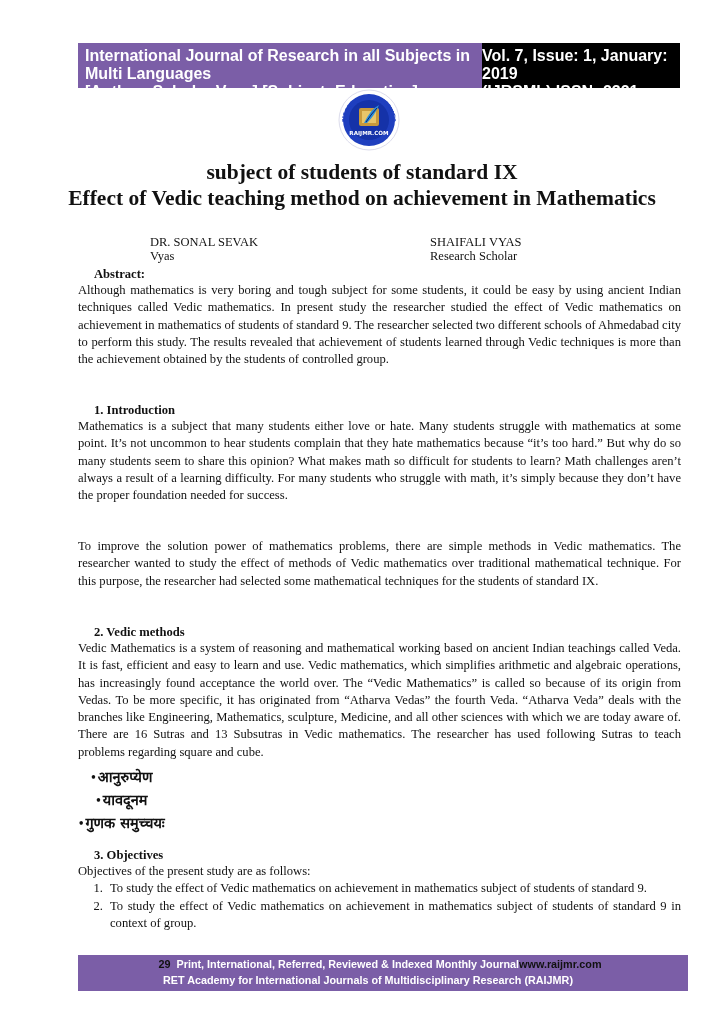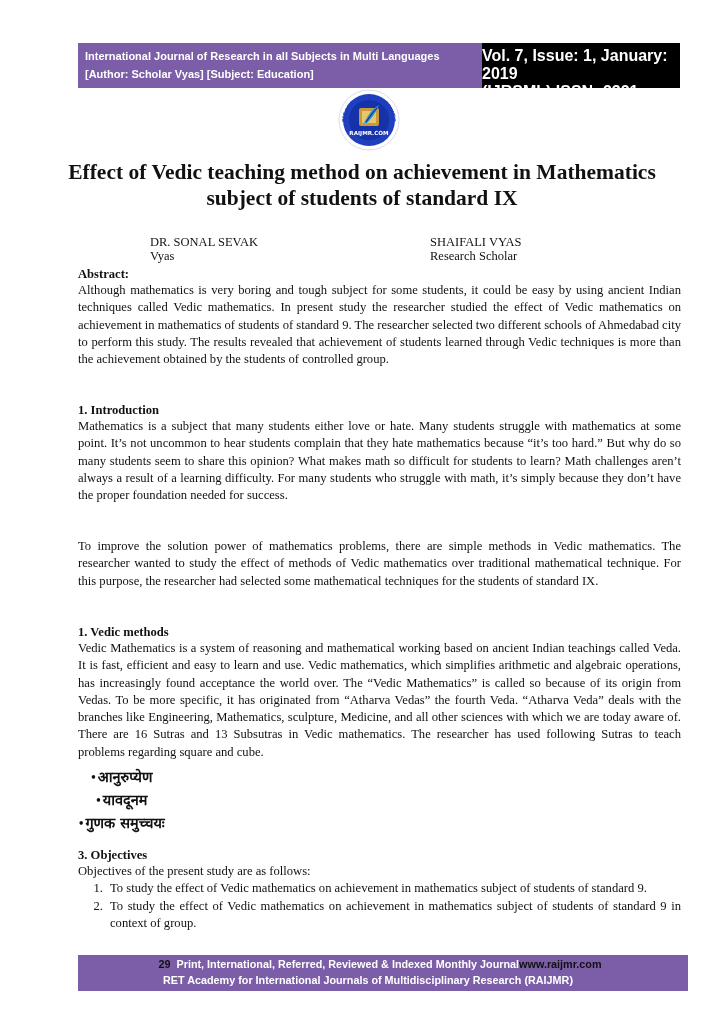--- a/index.html
+++ b/index.html
@@ -1,33 +1,33 @@
 <!DOCTYPE html>
 <html><head>
 <meta charset="utf-8">
 <style>
   html, body { margin: 0; padding: 0; background: #ffffff; }
   body { width: 724px; height: 1024px; position: relative; overflow: hidden; font-family: "Liberation Serif", serif; color: #111; }
 
   .hdr { position: absolute; left: 78px; top: 43px; width: 602px; height: 45px; display: flex; }
-  .hdr-left { background: #7b5ea7; width: 404px; height: 100%; box-sizing: border-box; padding: 4px 4px 0 7px; color: #fff; font-family: "Liberation Sans", sans-serif; font-weight: bold; font-size: 11px; line-height: 18px; }
+  .hdr-left { background: #7b5ea7; width: 404px; height: 100%; box-sizing: border-box; padding: 4px 4px 0 7px; color: #fff; font-family: "Liberation Sans", sans-serif; font-weight: bold; font-size: 16px; line-height: 18px; }
   .hdr-right { background: #000; flex: 1; height: 100%; box-sizing: border-box; padding: 4px 4px 0 0; color: #fff; font-family: "Liberation Sans", sans-serif; font-weight: bold; font-size: 16px; line-height: 18px; text-align: left; }
   .hdr-right .l2 { padding-right: 1px; }
 
   .logo { position: absolute; left: 337px; top: 89px; width: 64px; height: 62px; }
 
   .title { position: absolute; left: 60px; top: 159px; width: 604px; text-align: center; font-weight: bold; font-size: 21.5px; line-height: 26px; }
 
   .author { position: absolute; top: 235px; text-align: left; font-size: 12.5px; line-height: 14px; }
   .author.a1 { left: 150px; width: 160px; }
   .author.a2 { left: 430px; width: 160px; }
 
   .body { position: absolute; left: 78px; width: 603px; font-size: 12.6px; line-height: 17.3px; text-align: justify; }
   .body p { margin: 0; }
-  .h { font-weight: bold; font-size: 12.6px; line-height: 16px; }
+  .h { font-weight: bold; font-size: 12.6px; line-height: 16px; margin-left: 16px; }
 
   .abs { top: 266px; }
   .intro { top: 402px; }
   .para2 { top: 538px; }
   .vedic { top: 624px; }
   .sutras { position: absolute; left: 78px; top: 766px; font-family: "DejaVu Sans", sans-serif; font-weight: bold; font-size: 14.5px; line-height: 22px; text-align: center; }
   .sutras .dot { font-size: 10px; vertical-align: middle; margin-right: 1px; }
   .obj { top: 847px; }
   .obj ol { margin: 0; padding-left: 28px; }
   .obj li { padding-left: 4px; }
@@ -65,22 +65,22 @@
     <circle cx="32" cy="31" r="20" fill="#1532a8"></circle>
     <rect x="22" y="19" width="20" height="18" rx="2" fill="#c89a3c"></rect>
     <rect x="25" y="22" width="14" height="12" fill="#e8c66a"></rect>
     <path d="M27 34 Q34 20 42 16 Q38 26 30 34 Z" fill="#2c8fd8"></path>
     <path d="M29 33 Q35 24 40 19" stroke="#0b1f6b" stroke-width="1" fill="none"></path>
     <text x="32" y="46" text-anchor="middle" font-family="DejaVu Sans, sans-serif" font-size="5.6" font-weight="bold" fill="#ffffff">RAIJMR.COM</text>
   </svg>
 </div>
 
 <div class="title">
+  <div>subject of students of standard IX</div>
   <div>Effect of Vedic teaching method on achievement in Mathematics</div>
-  <div>subject of students of standard IX</div>
 </div>
 
 <div class="author a1">
   <div>DR. SONAL SEVAK</div>
   <div>Vyas</div>
 </div>
 <div class="author a2">
   <div>SHAIFALI VYAS</div>
   <div>Research Scholar</div>
 </div>
@@ -92,21 +92,21 @@
 
 <div class="body intro">
   <div class="h">1. Introduction</div>
   <p>Mathematics is a subject that many students either love or hate. Many students struggle with mathematics at some point. It’s not uncommon to hear students complain that they hate mathematics because “it’s too hard.” But why do so many students seem to share this opinion? What makes math so difficult for students to learn? Math challenges aren’t always a result of a learning difficulty. For many students who struggle with math, it’s simply because they don’t have the proper foundation needed for success.</p>
 </div>
 <div class="body para2">
   <p>To improve the solution power of mathematics problems, there are simple methods in Vedic mathematics. The researcher wanted to study the effect of methods of Vedic mathematics over traditional mathematical technique. For this purpose, the researcher had selected some mathematical techniques for the students of standard IX.</p>
 </div>
 
 <div class="body vedic">
-  <div class="h">1. Vedic methods</div>
+  <div class="h">2. Vedic methods</div>
   <p>Vedic Mathematics is a system of reasoning and mathematical working based on ancient Indian teachings called Veda. It is fast, efficient and easy to learn and use. Vedic mathematics, which simplifies arithmetic and algebraic operations, has increasingly found acceptance the world over. The “Vedic Mathematics” is called so because of its origin from Vedas. To be more specific, it has originated from “Atharva Vedas” the fourth Veda. “Atharva Veda” deals with the branches like Engineering, Mathematics, sculpture, Medicine, and all other sciences with which we are today aware of. There are 16 Sutras and 13 Subsutras in Vedic mathematics. The researcher has used following Sutras to teach problems regarding square and cube.</p>
 </div>
 
 <div class="sutras">
   <div><span class="dot">•</span><span>आनुरुप्येण</span></div>
   <div><span class="dot">•</span><span>यावदूनम</span></div>
   <div><span class="dot">•</span><span>गुणक समुच्चयः</span></div>
 </div>
 
 <div class="body obj">

